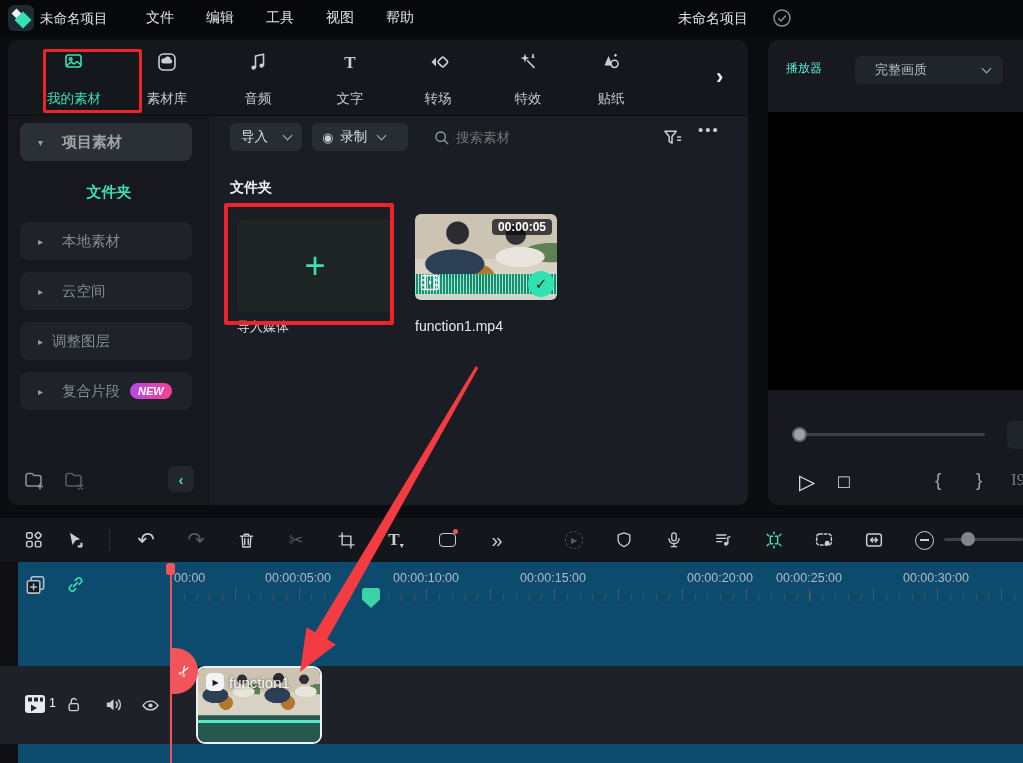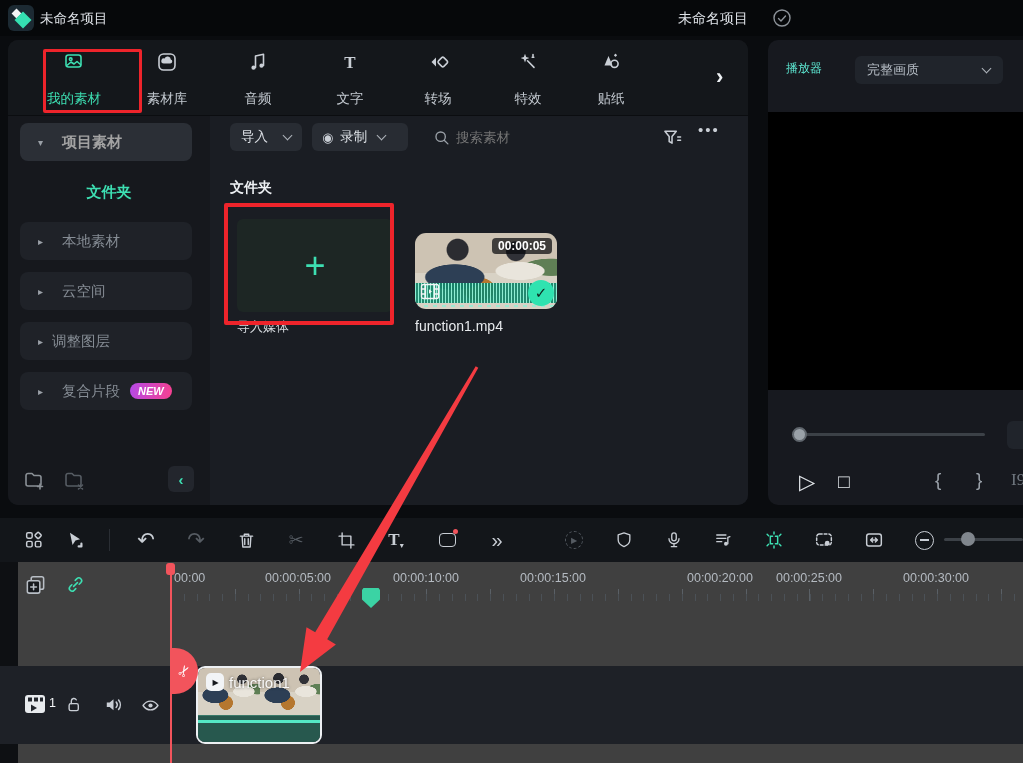--- a/index.html
+++ b/index.html
@@ -38,39 +38,39 @@
   #import-card{left:27px;top:103px;width:156px;height:93px;background:#1d2624;border-radius:6px;display:flex;align-items:center;justify-content:center}
   .plus{color:var(--teal);font-size:36px;font-weight:200;line-height:1}
   .thumb-art{background:
     radial-gradient(circle at 30% 22%, #2b2c31 0 9%, transparent 10%),
     radial-gradient(circle at 71% 24%, #303137 0 8%, transparent 9%),
     radial-gradient(ellipse at 74% 50%, #e9e5dc 0 16%, transparent 17%),
     radial-gradient(ellipse at 28% 58%, #2d3f55 0 20%, transparent 21%),
     radial-gradient(ellipse at 45% 74%, #b5772f 0 14%, transparent 15%),
     radial-gradient(ellipse at 96% 45%, #5f7f55 0 14%, transparent 15%),
     linear-gradient(180deg,#cdc3b3 0 52%,#d8d2c5 52% 100%)}
-  #video-card{left:205px;top:117px;width:142px;height:76px;border-radius:11px;overflow:hidden}
+  #video-card{left:205px;top:98px;width:142px;height:86px;border-radius:6px;overflow:hidden}
   .dur{right:5px;top:5px;background:rgba(8,10,12,.72);border-radius:4px;padding:1px 6px;font-size:12px;font-weight:bold;color:#fff}
   .waveform{left:0;right:0;bottom:6px;height:20px;background-color:rgba(25,140,112,.92);
     background-image:repeating-linear-gradient(90deg,rgba(160,255,228,.85) 0 1px,rgba(20,110,88,.25) 1px 3px)}
   .waveform:after{content:"";position:absolute;left:0;right:0;bottom:-4px;height:2px;
     background:repeating-linear-gradient(90deg,#9fe9d2 0 4px,transparent 4px 9px)}
   .checkb{right:3px;bottom:3px;width:26px;height:26px;border-radius:50%;background:#2fe3b0;color:#10251e;
     display:flex;align-items:center;justify-content:center;font-size:15px;font-weight:bold}
   
   #player{left:768px;top:40px;width:255px;height:465px;background:#17191f;border-radius:10px 0 0 10px;overflow:hidden}
   #quality{left:87px;top:16px;width:148px;height:28px;background:#20242b;border-radius:6px;display:flex;align-items:center;font-size:13px;color:#b6bdc5}
   .pbtn{font-size:21px;color:#e2e6ea}
   
   #toolbar{left:0;top:518px;width:1023px;height:44px;background:#13161a}
   .tico{width:26px;height:26px;top:9px;display:flex;align-items:center;justify-content:center}
   .uglyph{font-size:19px;color:var(--ico)}
   .uglyph.dim{color:var(--icodim)}
   
-  #timeline{left:0;top:562px;width:1023px;height:201px;background:#404040}
+  #timeline{left:0;top:562px;width:1023px;height:201px;background:#0c4a6e}
   .rlabel{top:9px;font-size:12.5px;color:#b4bac1;white-space:nowrap}
   .ticks-major{left:171px;right:0;top:27px;height:12px;background:repeating-linear-gradient(90deg,#5a6066 0 1px,transparent 1px 63.85px)}
   .ticks-minor{left:171px;right:0;top:32px;height:7px;background:repeating-linear-gradient(90deg,#4b5157 0 1px,transparent 1px 12.77px)}
   #lane{left:0;top:104px;width:1023px;height:78px;background:#1e2127}
   #clip{left:196px;top:104px;width:126px;height:78px;border:2px solid #edf0f3;border-radius:9px;overflow:hidden;background:#20242a}
   .clip-thumb{left:0;top:0;width:122px;height:47px;background-size:62px 47px;background-repeat:repeat-x}
   .clip-audio{left:0;top:47px;width:122px;height:27px;background:#27584e;border-top:1px solid #3a7a6a}
   .clip-line{left:0;top:52px;width:122px;height:2.5px;background:#54e8c5}
   #playhead{left:169.5px;top:2px;width:2px;height:199px;background:var(--ph)}
   #ph-cap{left:166px;top:1px;width:9px;height:12px;border-radius:3px;background:var(--ph)}
@@ -82,20 +82,27 @@
 </style>
 </head>
 <body>
 
 <div class="abs" id="topbar">
   <div class="abs" style="left:8px;top:5px;width:26px;height:26px;border-radius:6px;background:#1c2a33">
     <div class="abs" style="left:5px;top:5px;width:7px;height:7px;background:#f2f4f6;transform:rotate(45deg)"></div>
     <div class="abs" style="left:9px;top:9px;width:12px;height:12px;background:#35e0b2;transform:rotate(45deg)"></div>
   </div>
   <span class="abs" style="left:40px;top:10px;font-size:13.5px">未命名项目</span>
+  <div class="abs" style="left:146px;top:0;height:36px;display:flex;align-items:center;gap:32px">
+    <span class="menu">文件</span>
+    <span class="menu">编辑</span>
+    <span class="menu">工具</span>
+    <span class="menu">视图</span>
+    <span class="menu">帮助</span>
+  </div>
   <span class="abs" style="left:678px;top:10px;font-size:14px">未命名项目</span>
   <span class="abs ic" style="left:772px;top:8px">
     <svg width="20" height="20" viewBox="0 0 20 20" style="stroke:#8d939a;stroke-width:1.4">
         <circle cx="10" cy="10" r="8"></circle>
         <path d="M6.5 10.5l2.5 2.5 4.5-5"></path>
       </svg>
   </span>
 </div>
 
 <div class="abs" id="workspace">
@@ -252,21 +259,21 @@
       </span>
       <span class="abs checkb">✓</span>
     </div>
     <div class="abs" style="left:205px;top:202px;font-size:14px;color:#e7eaed">function1.mp4</div>
   </div>
 </div>
 
 <div class="abs" id="player">
   <span class="abs" style="left:18px;top:20px;font-size:12px;color:#5eead4">播放器</span>
   <div class="abs" id="quality">
-    <span style="margin-left:12px">完整画质</span>
+    <span style="margin-left:20px">完整画质</span>
     <span class="chev" style="position:absolute;right:13px"></span>
   </div>
   <div class="abs" style="left:0;top:72px;width:255px;height:278px;background:#000"></div>
   <div class="abs" style="right:0;top:381px;width:16px;height:28px;background:#20242b;border-radius:6px 0 0 6px"></div>
   <div class="abs" style="left:27px;top:393px;width:190px;height:3px;background:#3c4147;border-radius:2px"></div>
   <div class="abs" style="left:24px;top:387px;width:15px;height:15px;border-radius:50%;background:#9aa1a8;border:2px solid #60666d"></div>
   <span class="abs pbtn" style="left:31px;top:430px">▷</span>
   <span class="abs pbtn" style="left:70px;top:431px;font-size:19px">□</span>
   <span class="abs" style="left:167px;top:429px;font-size:19px;color:#9aa1a9">{</span>
   <span class="abs" style="left:208px;top:429px;font-size:19px;color:#9aa1a9">}</span>

